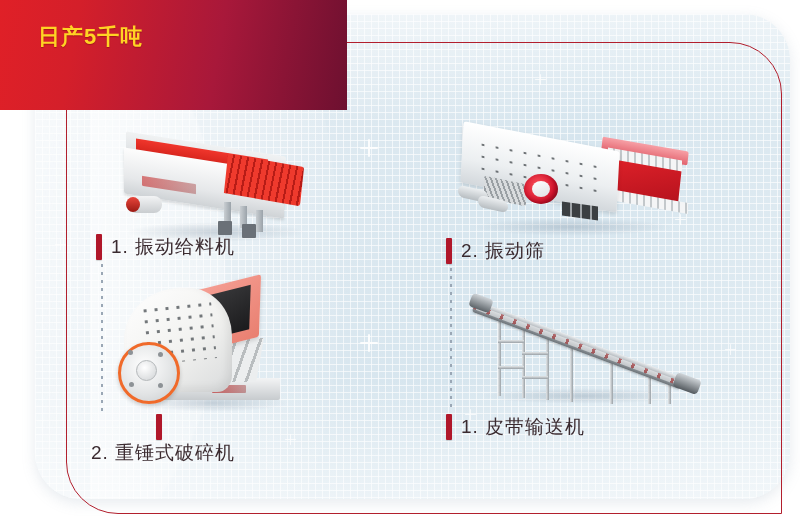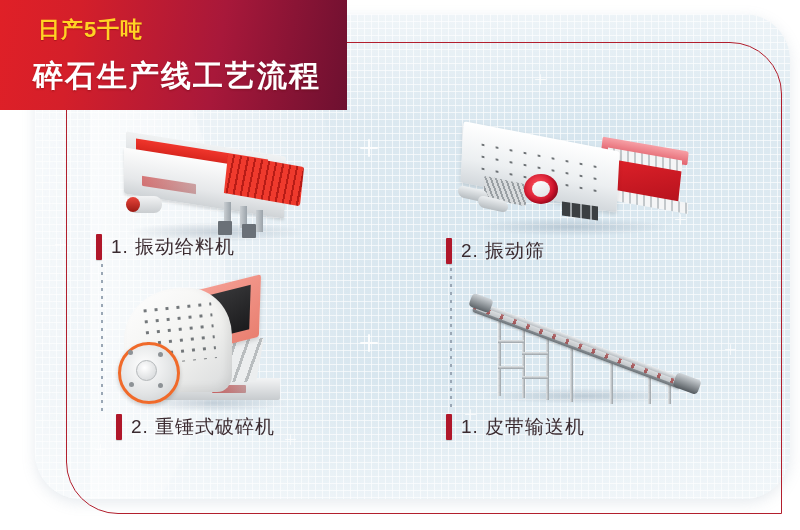--- a/index.html
+++ b/index.html
@@ -62,41 +62,41 @@
     pointer-events:none;
   }
 
   
   .banner{
     position:absolute;left:0;top:0;width:347px;height:110px;
     background:linear-gradient(100deg,#e02027 0%,#d41f2a 22%,#a8183a 62%,#6d1030 100%);
     z-index:6;
   }
   .banner-t1{
-    position:absolute;left:38px;top:15px;
+    position:absolute;left:38px;top:22px;
     font-size:22px;font-weight:bold;color:#ffd324;letter-spacing:1px;
     text-shadow:0 1px 1px rgba(90,0,0,.35);
   }
   .banner-t2{
     position:absolute;left:33px;top:56px;
     font-size:30px;font-weight:bold;color:#ffffff;letter-spacing:2px;
     text-shadow:0 1px 2px rgba(90,0,0,.40);
   }
 
   
   .label{position:absolute;display:flex;align-items:center;z-index:5;}
   .label .bar{
     width:6px;height:26px;background:#b0172a;border-radius:1px;margin-right:9px;
     box-shadow:0 1px 1px rgba(0,0,0,.15);
   }
   .label .txt{
     font-size:19px;color:#3b2b30;letter-spacing:1px;white-space:nowrap;
   }
   #label1{left:96px;top:234px;}
-  #label2{left:116px;top:414px;}
+  #label2{left:91px;top:414px;flex-direction:column;}
   #label3{left:446px;top:238px;}
   #label4{left:446px;top:414px;}
 
   .dots{
     position:absolute;width:2px;z-index:4;
     background-image:linear-gradient(to bottom,#9aa7b5 0 3px,transparent 3px 8px);
     background-size:2px 8px;
   }
   #dots1{left:101px;top:264px;height:148px;}
   #dots3{left:450px;top:268px;height:144px;}
@@ -425,16 +425,15 @@
     <div class="bar"></div>
     <div class="txt">2. 振动筛</div>
   </div>
   <div class="label" id="label4">
     <div class="bar"></div>
     <div class="txt">1. 皮带输送机</div>
   </div>
 
   <div class="banner">
     <div class="banner-t1">日产5千吨</div>
-    <div class="banner-t2">碎石生产线工艺流程</div>
   </div>
 
 </div>
 
 </body></html>

